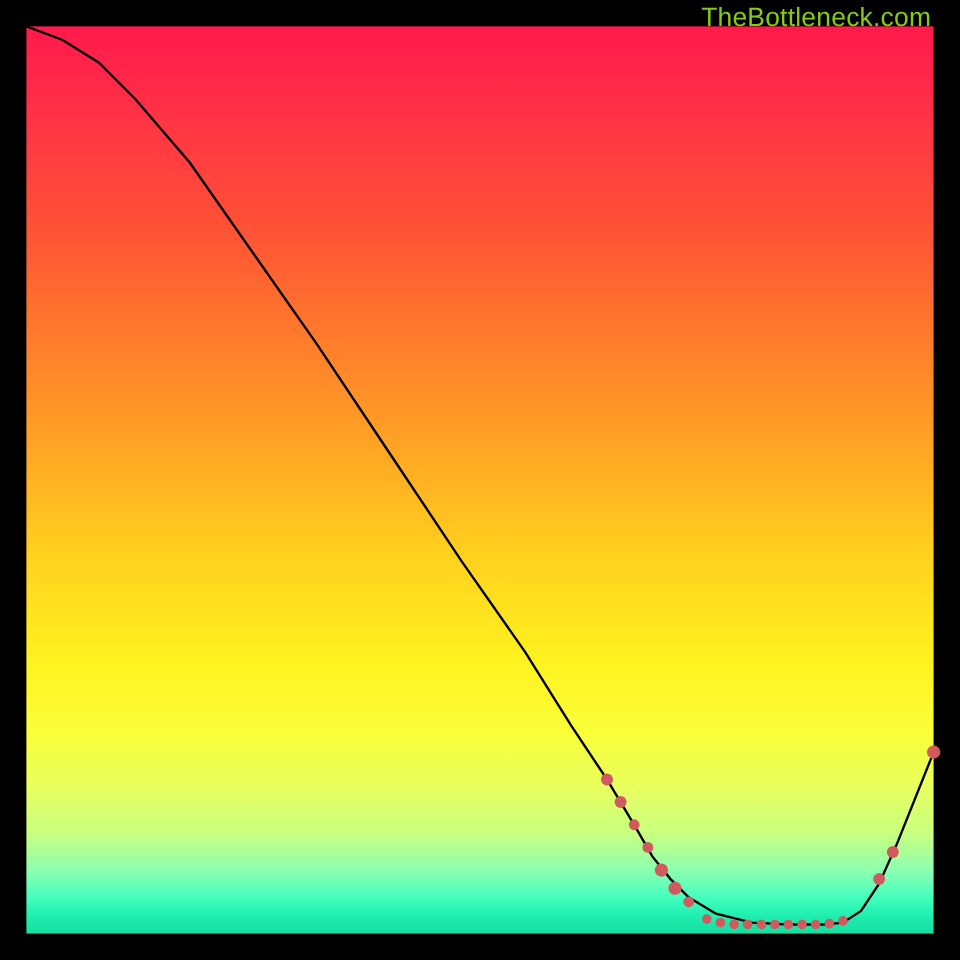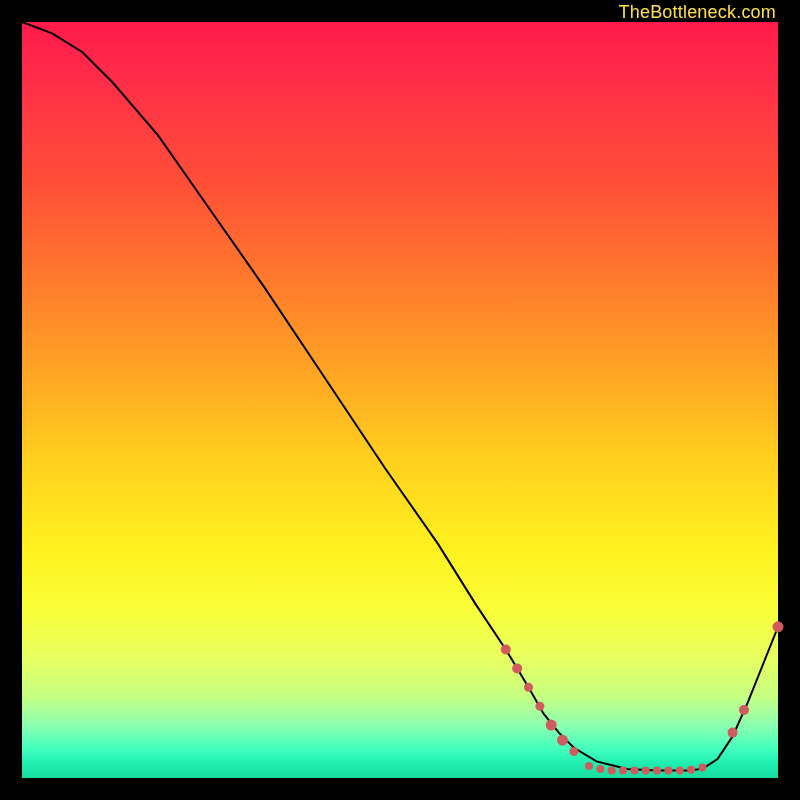--- a/index.html
+++ b/index.html
@@ -38,22 +38,22 @@
       #8dffb0 93%,
       #45ffbe 96%,
       #1fefb0 98%,
       #18dca0 100%
     );
   }
   .watermark {
     position: absolute;
     top: 2px;
     right: 24px;
-    color: #fde047;
-    font-size: 18px;
+    color: #84cc16;
+    font-size: 22px;
     letter-spacing: 0.2px;
   }
   svg.overlay {
     position: absolute;
     left: 22px;
     top: 22px;
     width: 756px;
     height: 756px;
     overflow: visible;
   }

